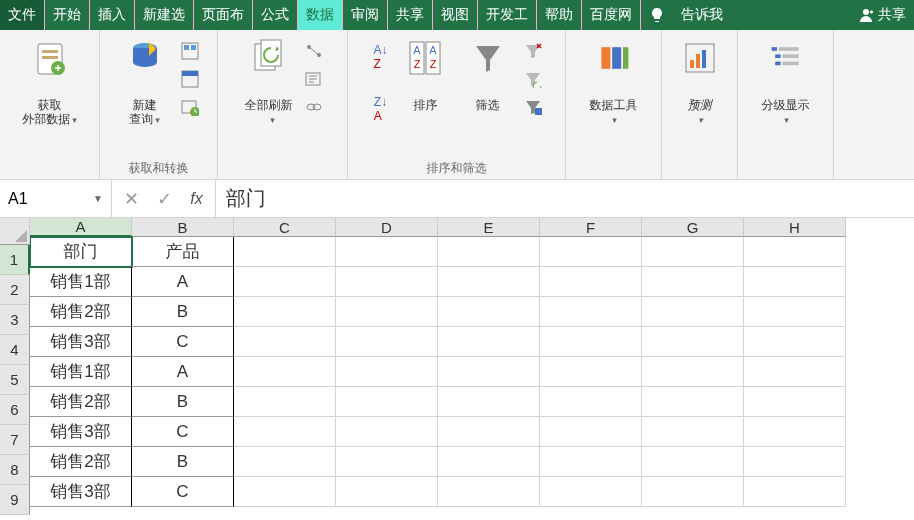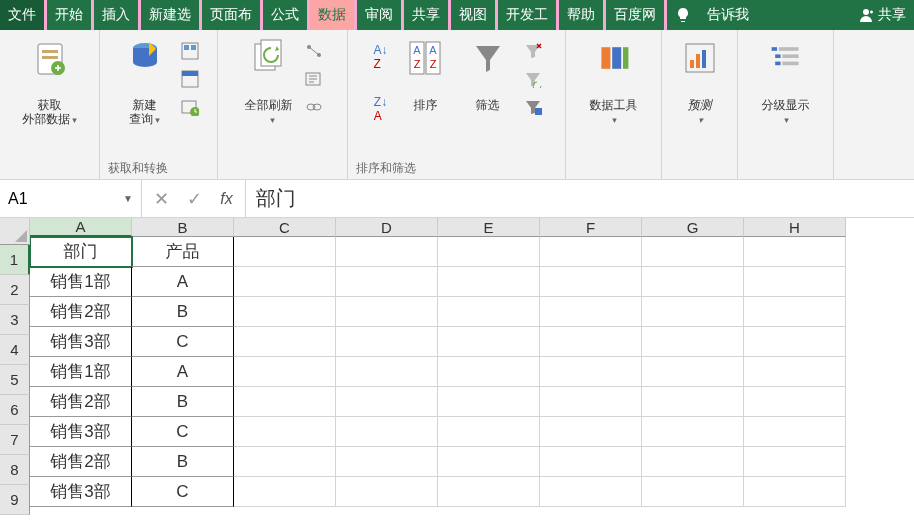--- a/index.html
+++ b/index.html
@@ -1,40 +1,40 @@
 <!DOCTYPE html>
 <html><head>
 <meta charset="utf-8">
 <style>
   * { box-sizing: border-box; margin: 0; padding: 0; }
   body { font-family: "Microsoft YaHei", Arial, sans-serif; font-size: 14px; overflow: hidden; width: 914px; height: 520px; background: #fff; }
 
   
   .menubar { background: #217346; height: 30px; display: flex; align-items: stretch; color: #fff; }
-  .menubar .tab { padding: 0 8px; display: flex; align-items: center; font-size: 14px; border-right: 3px solid #f9a8d4; cursor: pointer; white-space: nowrap; }
-  .menubar .tab.active { background: #fca5a5; color: #217346; font-weight: 500; }
+  .menubar .tab { padding: 0 8px; display: flex; align-items: center; font-size: 14px; border-right: 1px solid #f9a8d4; cursor: pointer; white-space: nowrap; }
+  .menubar .tab.active { background: #5eead4; color: #217346; font-weight: 500; }
   .menubar .tab.file { background: #185c37; }
   .menubar .spacer { flex: 1; }
   .menubar .right { display: flex; align-items: center; gap: 10px; padding: 0 8px; }
 
   
   .ribbon { height: 150px; background: #f3f3f3; border-bottom: 1px solid #d4d4d4; display: flex; }
   .group { border-right: 1px solid #d4d4d4; padding: 6px 8px 2px; display: flex; flex-direction: column; align-items: center; justify-content: space-between; }
   .group-body { display: flex; align-items: flex-start; gap: 6px; flex: 1; }
-  .group-label { font-size: 12px; color: #666; margin-top: 17px; width: 100%; }
+  .group-label { font-size: 12px; color: #666; margin-top: 17px; text-align: center; width: 100%; }
   .bigbtn { display: flex; flex-direction: column; align-items: center; gap: 4px; padding: 2px 4px; cursor: pointer; min-width: 56px; }
   .bigbtn .ico { width: 36px; height: 40px; display: flex; align-items: center; justify-content: center; }
   .bigbtn .lbl { font-size: 12px; color: #333; text-align: center; line-height: 1.2; margin-top: 16px; }
   .bigbtn .lbl .drop { font-size: 9px; color: #666; margin-left: 2px; }
   .smallcol { display: flex; flex-direction: column; gap: 6px; }
   .sico { width: 22px; height: 22px; display: flex; align-items: center; justify-content: center; cursor: pointer; }
 
   
   .fbar { height: 38px; border-bottom: 1px solid #d4d4d4; display: flex; align-items: stretch; background: #fff; }
-  .namebox { width: 142px; border-right: 1px solid #d4d4d4; display: flex; align-items: center; padding: 0 8px; background: #fff; position: relative; }
+  .namebox { width: 112px; border-right: 1px solid #d4d4d4; display: flex; align-items: center; padding: 0 8px; background: #fff; position: relative; }
   .namebox input { border: none; outline: none; width: 90px; font-size: 16px; }
   .namebox .dd { position: absolute; right: 8px; font-size: 10px; color: #666; }
   .fx-controls { display: flex; align-items: center; gap: 18px; padding: 0 12px; border-right: 1px solid #d4d4d4; color: #999; }
   .fx-controls .fx { font-style: italic; color: #555; font-size: 16px; }
   .fcontent { flex: 1; display: flex; align-items: center; padding: 0 10px; font-size: 20px; color: #333; }
 
   
   .grid { display: flex; height: calc(520px - 30px - 150px - 38px); }
   .corner { width: 30px; height: 27px; background: #e6e6e6; border-right: 1px solid #ccc; border-bottom: 1px solid #999; position: relative; }
   .corner::after { content: ""; position: absolute; right: 2px; bottom: 2px; border-left: 12px solid transparent; border-bottom: 12px solid #b0b0b0; }

